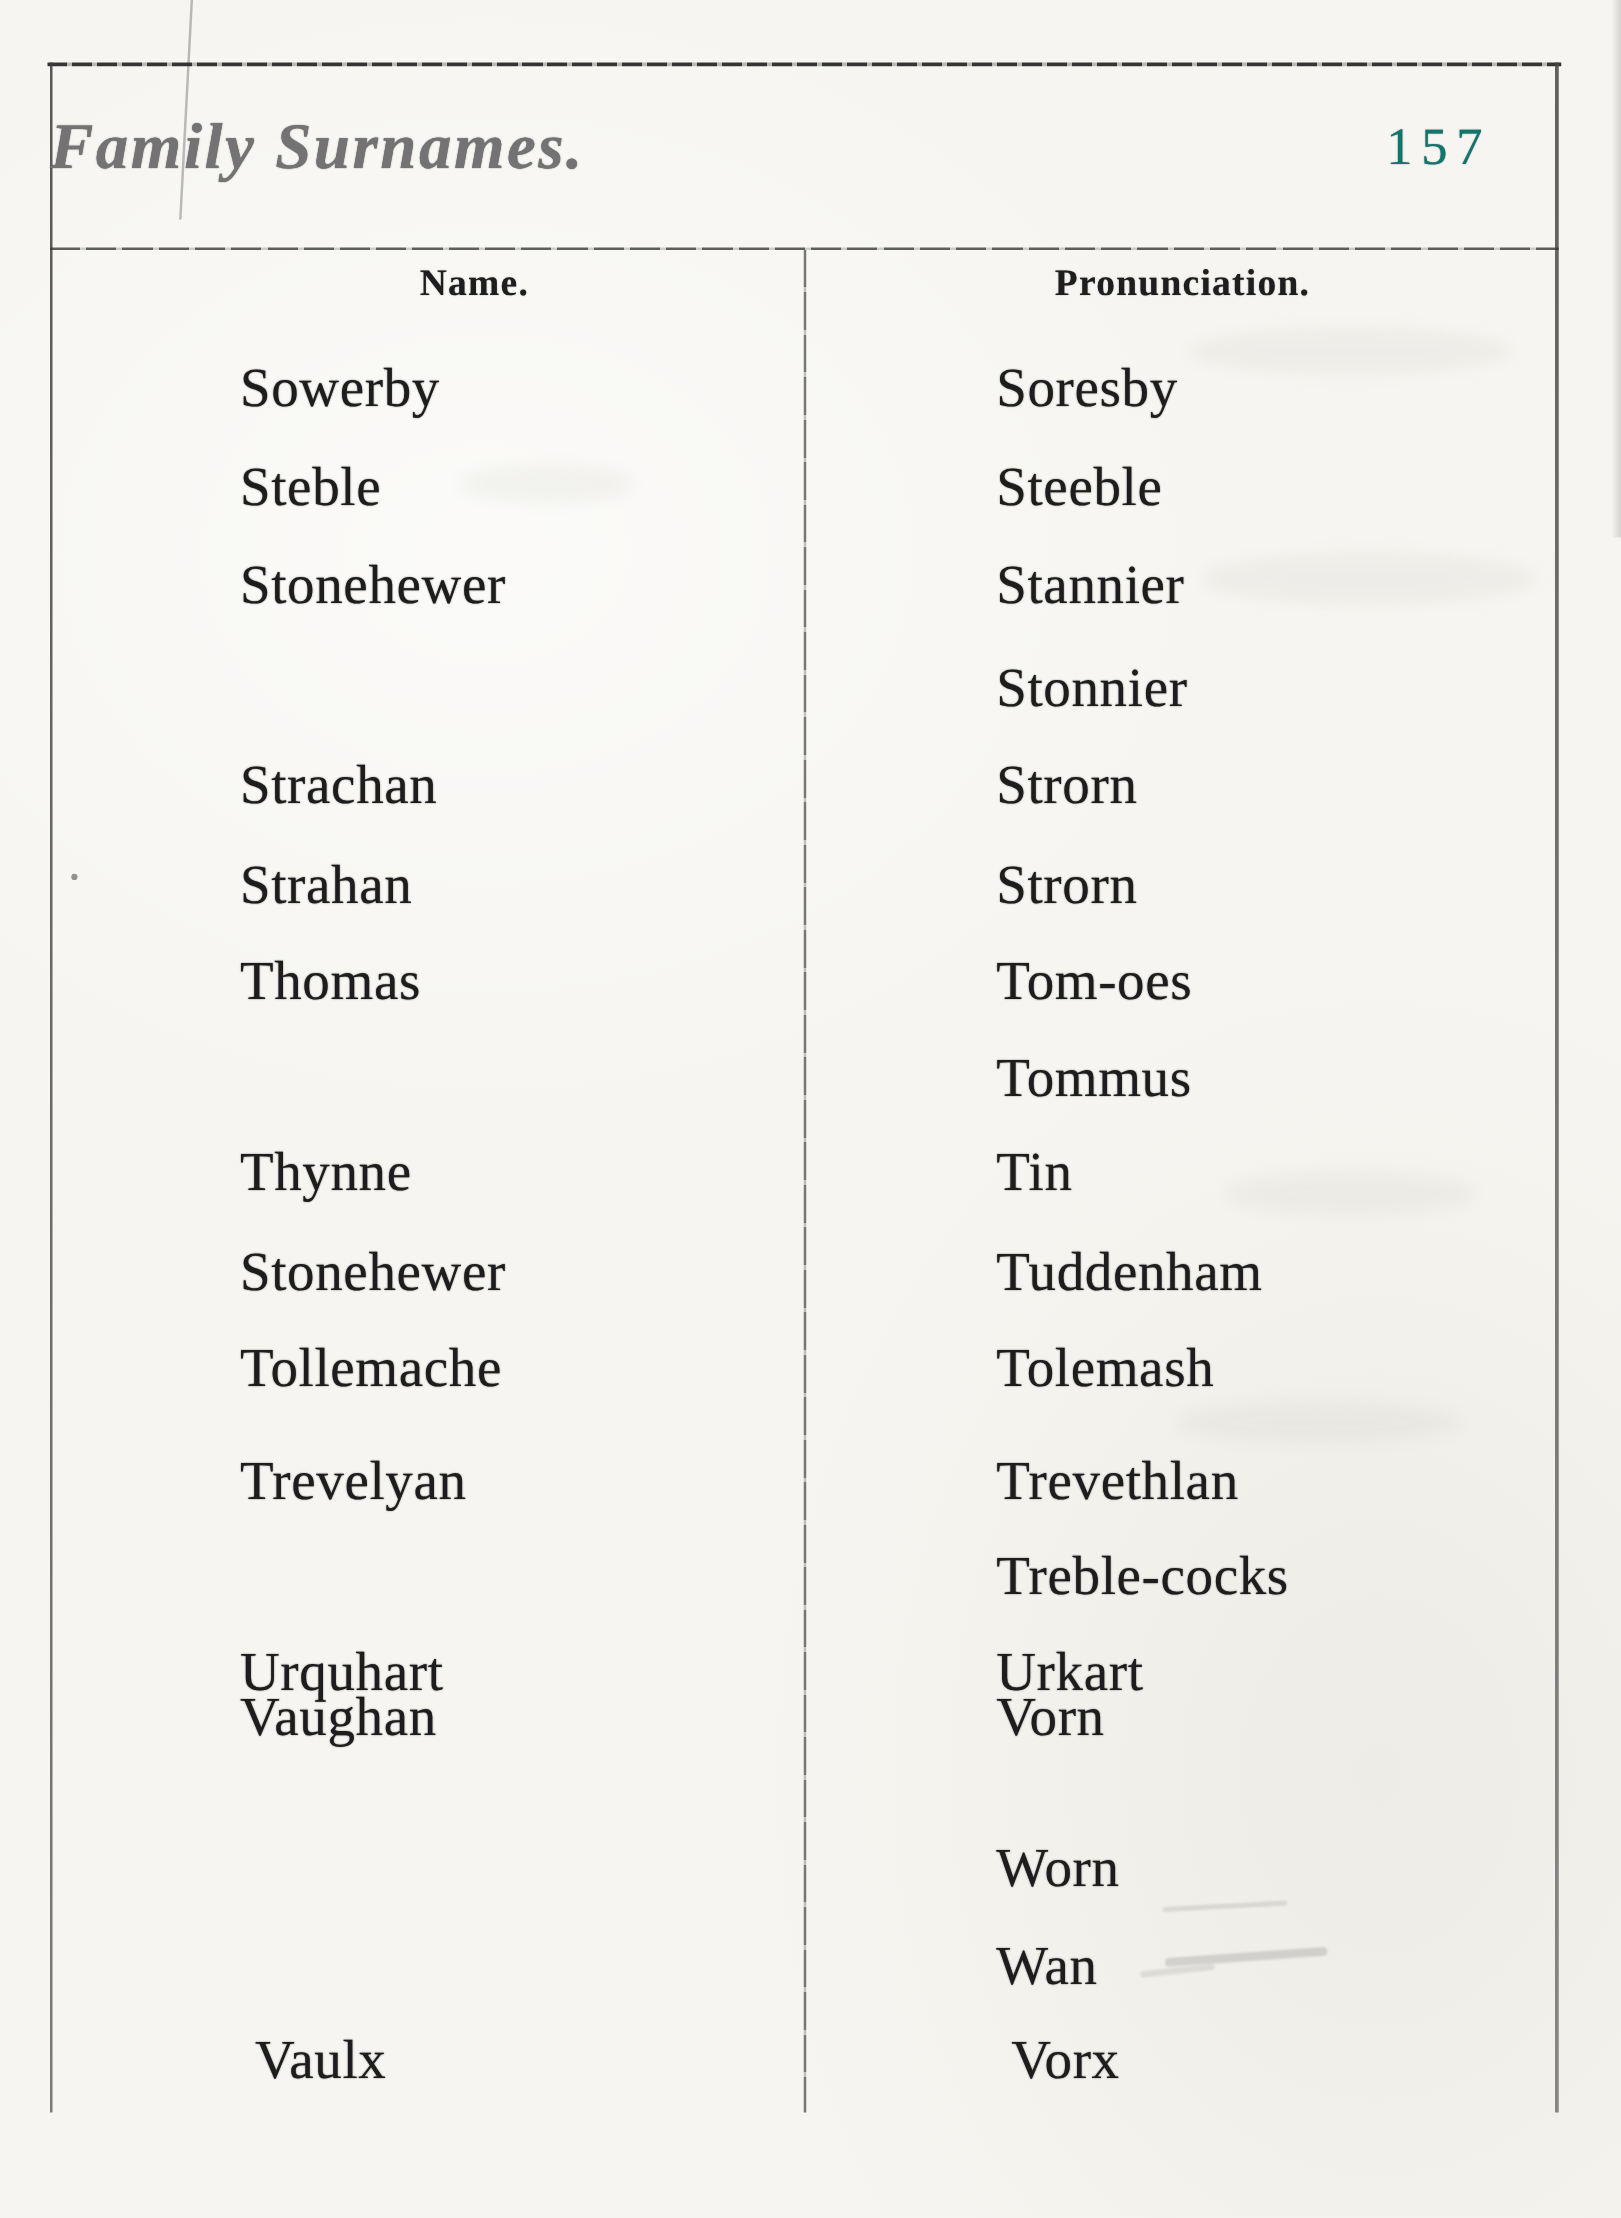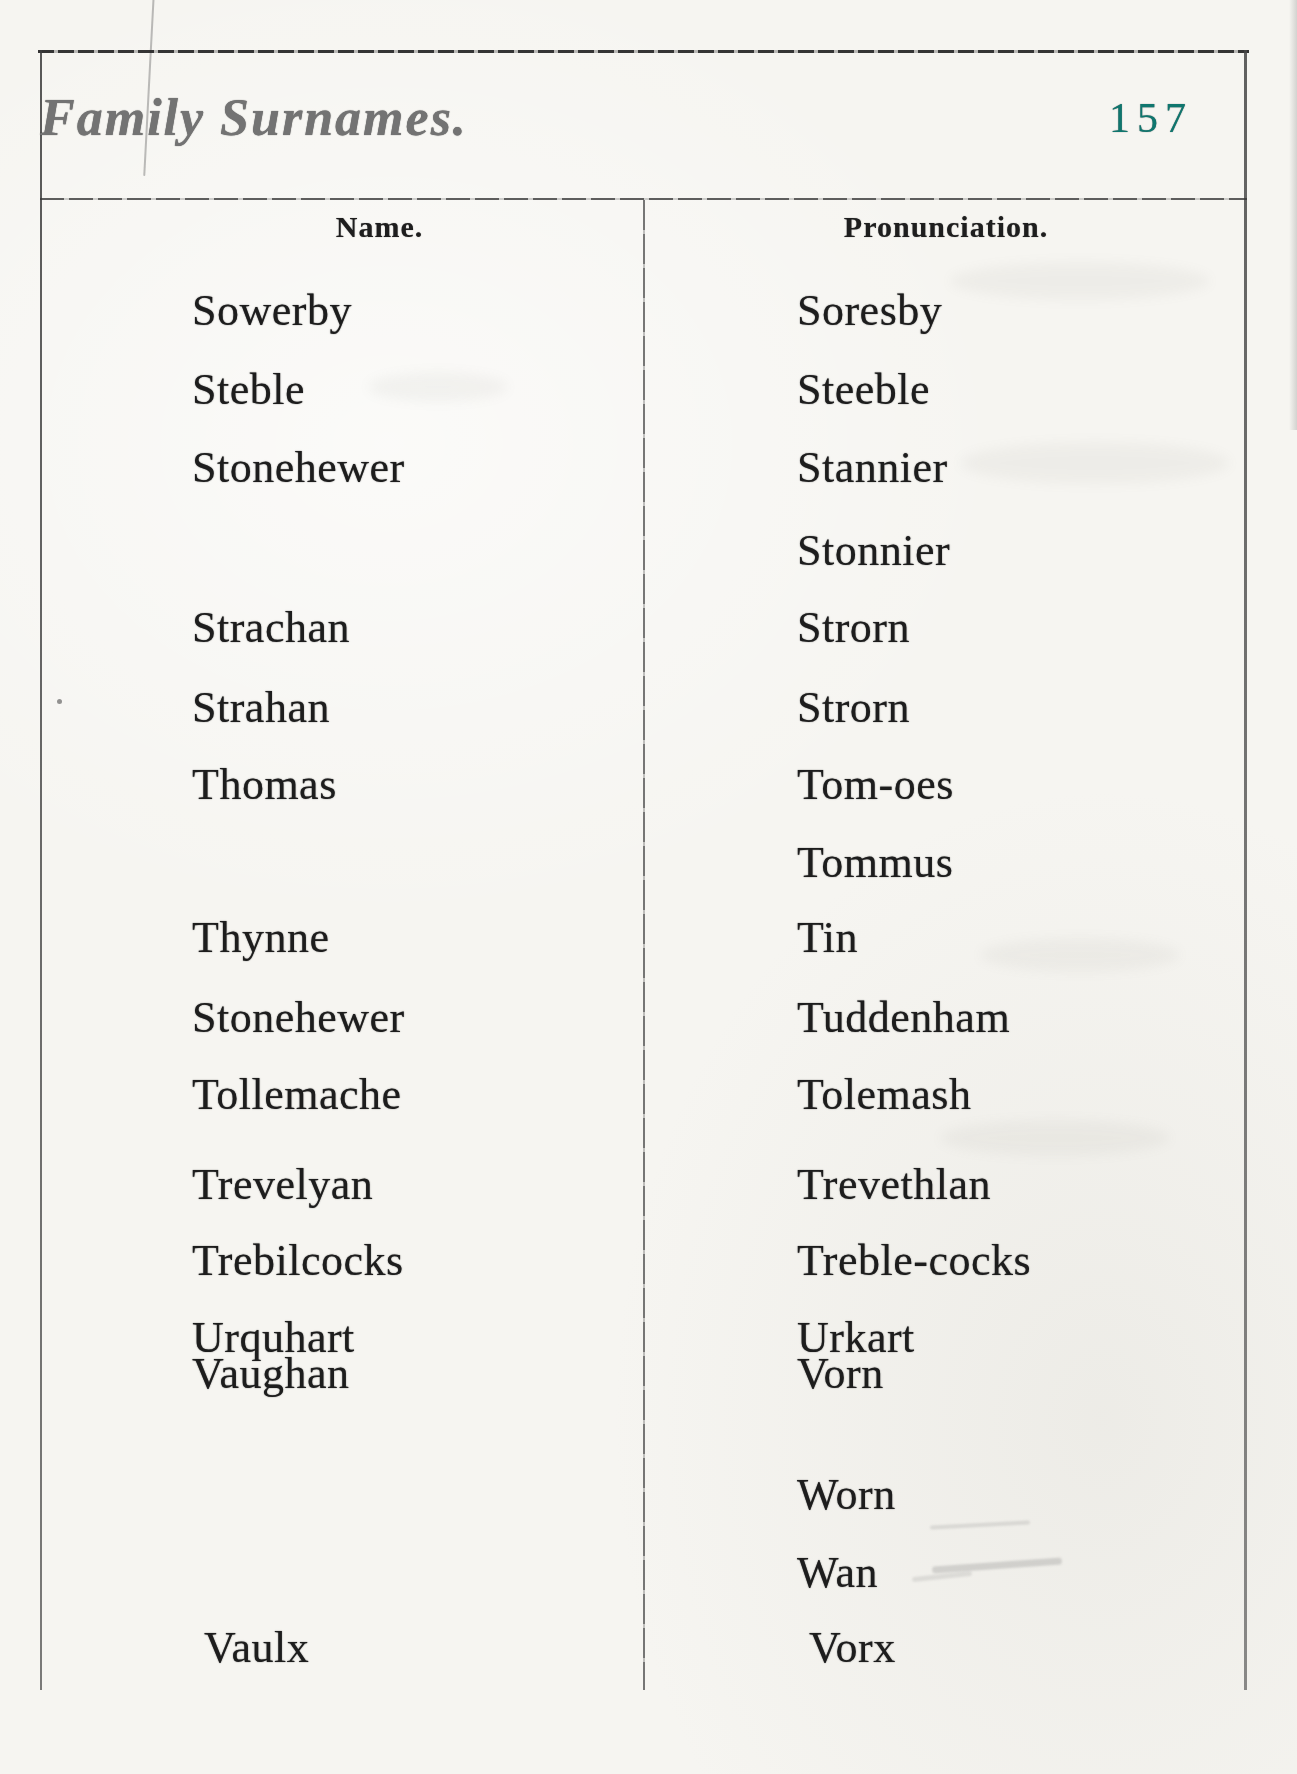--- a/index.html
+++ b/index.html
@@ -253,21 +253,20 @@
       </div>
       <div class="row" style="top: 1019px; text-align: center;">
         <div class="cell name-cell">Tollemache</div>
         <div class="cell pron-cell">Tolemash</div>
       </div>
       <div class="row" style="top: 1109px;">
         <div class="cell name-cell">Trevelyan</div>
         <div class="cell pron-cell">Trevethlan</div>
       </div>
       <div class="row" style="top: 1185px;">
-        <div class="cell name-cell">Trebilcocks</div>
         <div class="cell pron-cell">Treble-cocks</div>
       </div>
       <div class="row" style="top: 1262px;">
         <div class="cell name-cell">Urquhart</div>
         <div class="cell pron-cell">Urkart</div>
       </div>
       <div class="row" style="top: 1298px;">
         <div class="cell name-cell">Vaughan</div>
         <div class="cell pron-cell">Vorn</div>
       </div>

